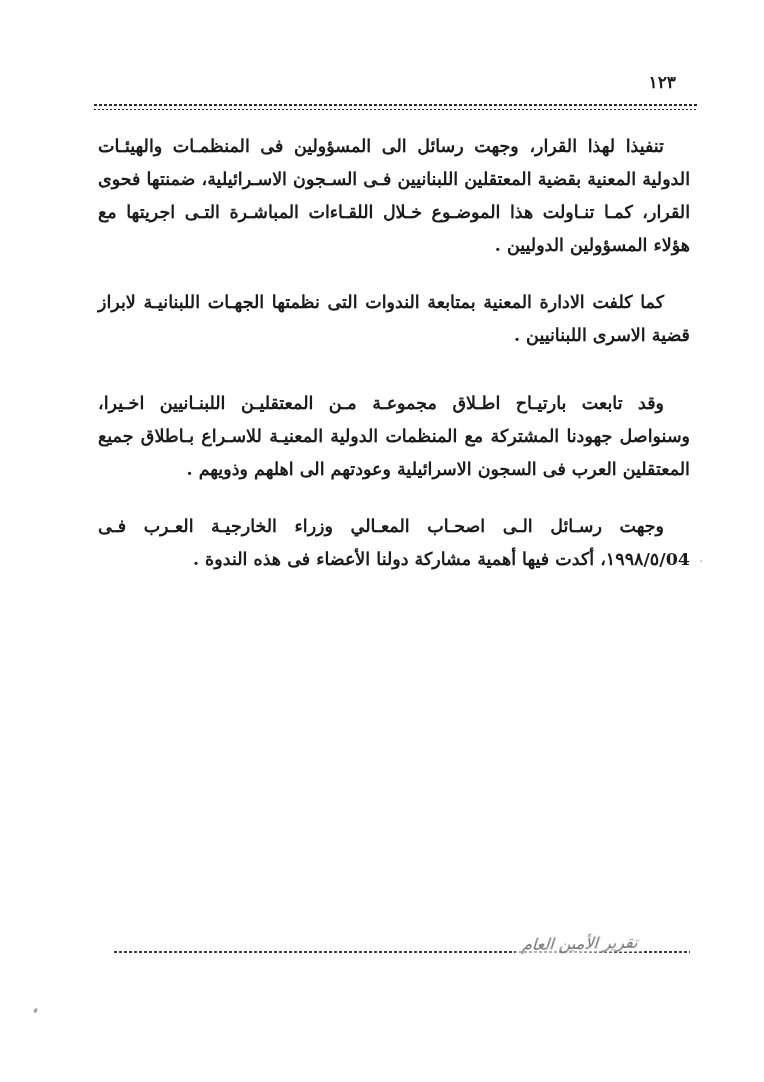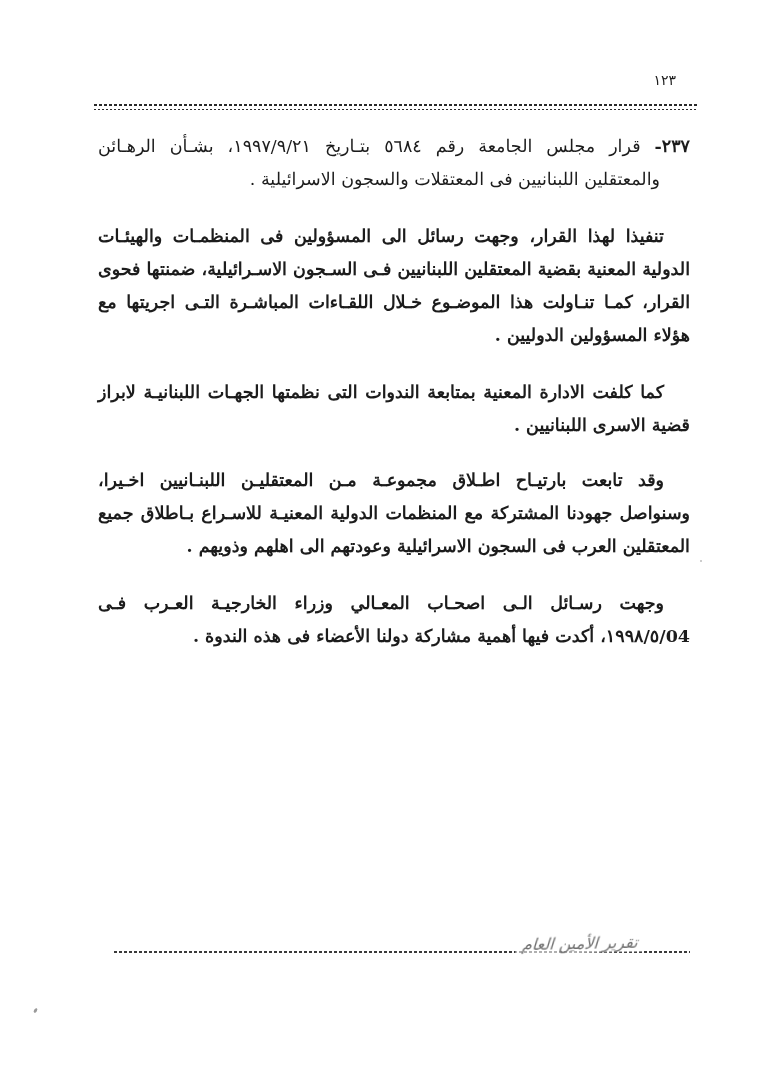--- a/index.html
+++ b/index.html
@@ -13,22 +13,22 @@
     height: 1082px;
     background: #ffffff;
     overflow: hidden;
     font-family: "DejaVu Serif", "Liberation Serif", serif;
     color: #1c1c1c;
   }
   .page-number {
     position: absolute;
     top: 72px;
     right: 88px;
-    font-size: 14px;
-    font-weight: normal;
+    font-size: 17px;
+    font-weight: bold;
     direction: rtl;
     letter-spacing: 1px;
   }
   .rule-top {
     position: absolute;
     left: 94px;
     width: 604px;
   }
   .rule-top .dash-1 {
     height: 2px;
@@ -58,21 +58,21 @@
   }
   .para.body-ind {
     text-indent: 26px;
     font-weight: bold;
   }
   .para .num {
     font-weight: bold;
     letter-spacing: 0.5px;
   }
   .para.tight {
-    margin-bottom: 22px;
+    margin-bottom: 35px;
   }
   .footer-rule {
     position: absolute;
     top: 951px;
     left: 114px;
     width: 576px;
     height: 1.5px;
     background-image: repeating-linear-gradient(90deg, #3a3a3a 0 3px, transparent 3px 5px);
   }
   .footer-signature {
@@ -115,24 +115,20 @@
 
   <div class="page-number">١٢٣</div>
 
   <div class="rule-top" style="top:104px;">
     <div class="dash-1"></div>
     <div class="dash-2"></div>
   </div>
 
   <div class="content">
 
-    <p class="para numbered">
-      <span class="num">٢٣٧-</span>
-      <span>قرار مجلس الجامعة رقم ٥٦٨٤ بتـاريخ ١٩٩٧/٩/٢١، بشـأن الرهـائن والمعتقلين اللبنانيين فى المعتقلات والسجون الاسرائيلية .</span>
-    </p>
 
     <p class="para body-ind">
       <span>تنفيذا لهذا القرار، وجهت رسائل الى المسؤولين فى المنظمـات والهيئـات الدولية المعنية بقضية المعتقلين اللبنانيين فـى السـجون الاسـرائيلية، ضمنتها فحوى القرار، كمـا تنـاولت هذا الموضـوع خـلال اللقـاءات المباشـرة التـى اجريتها مع هؤلاء المسؤولين الدوليين .</span>
     </p>
 
 
     <p class="para body-ind tight">
       <span>كما كلفت الادارة المعنية بمتابعة الندوات التى نظمتها الجهـات اللبنانيـة لابراز قضية الاسرى اللبنانيين .</span>
     </p>
 

